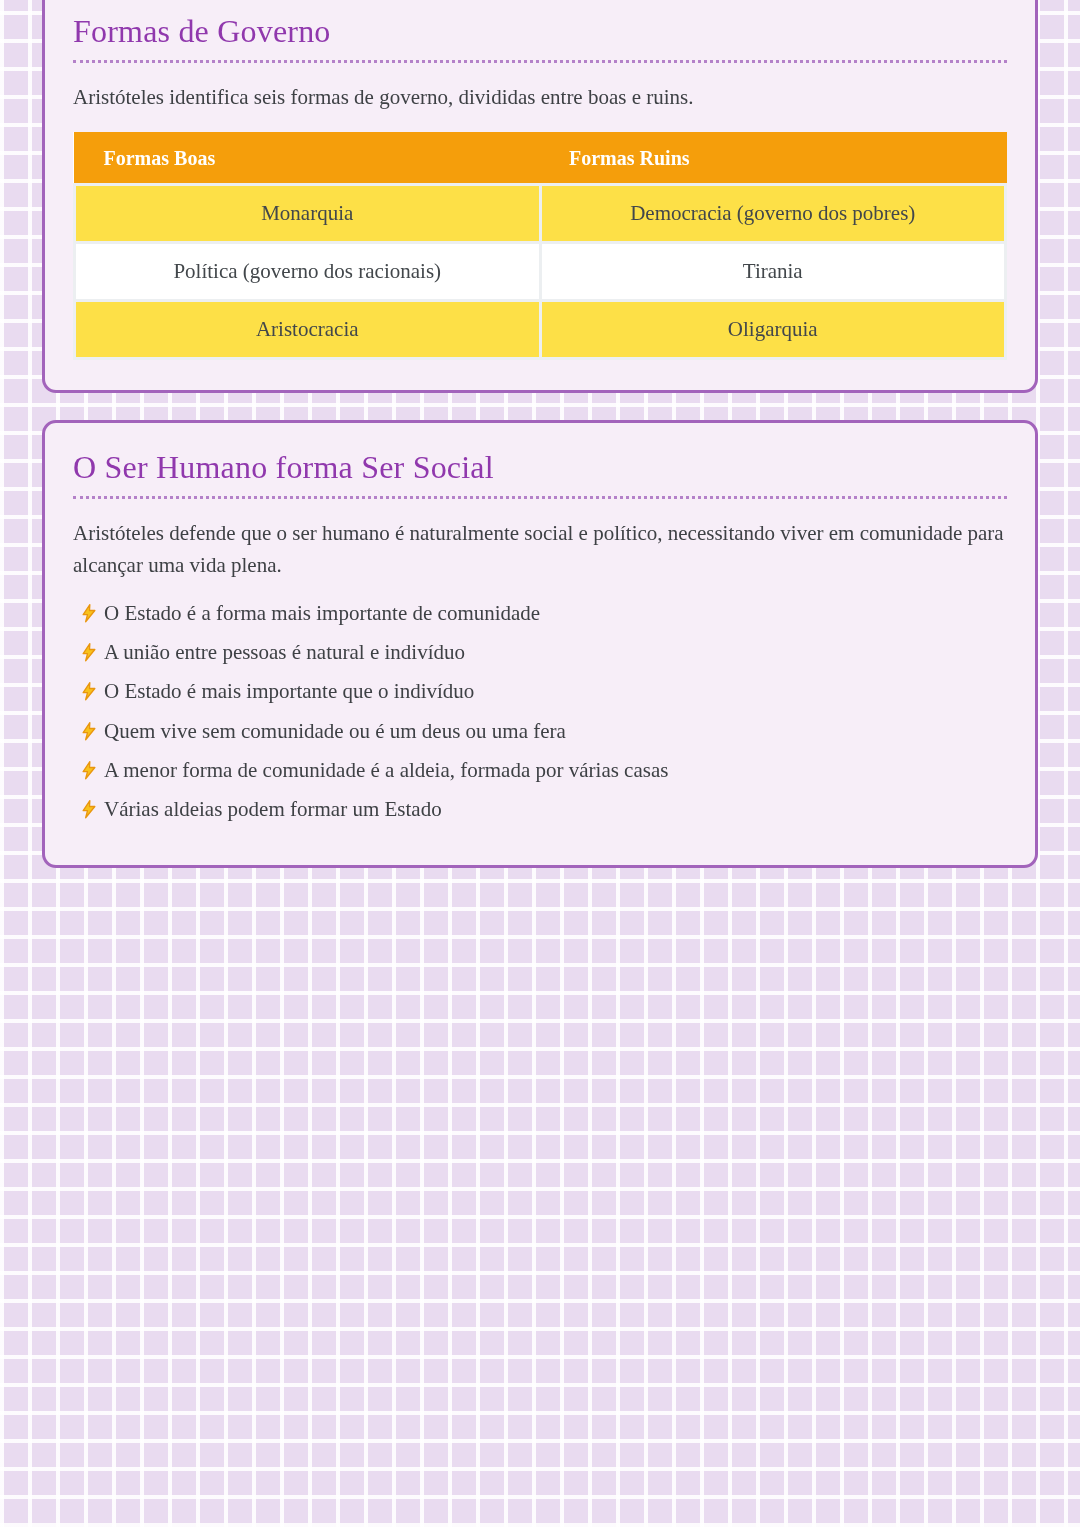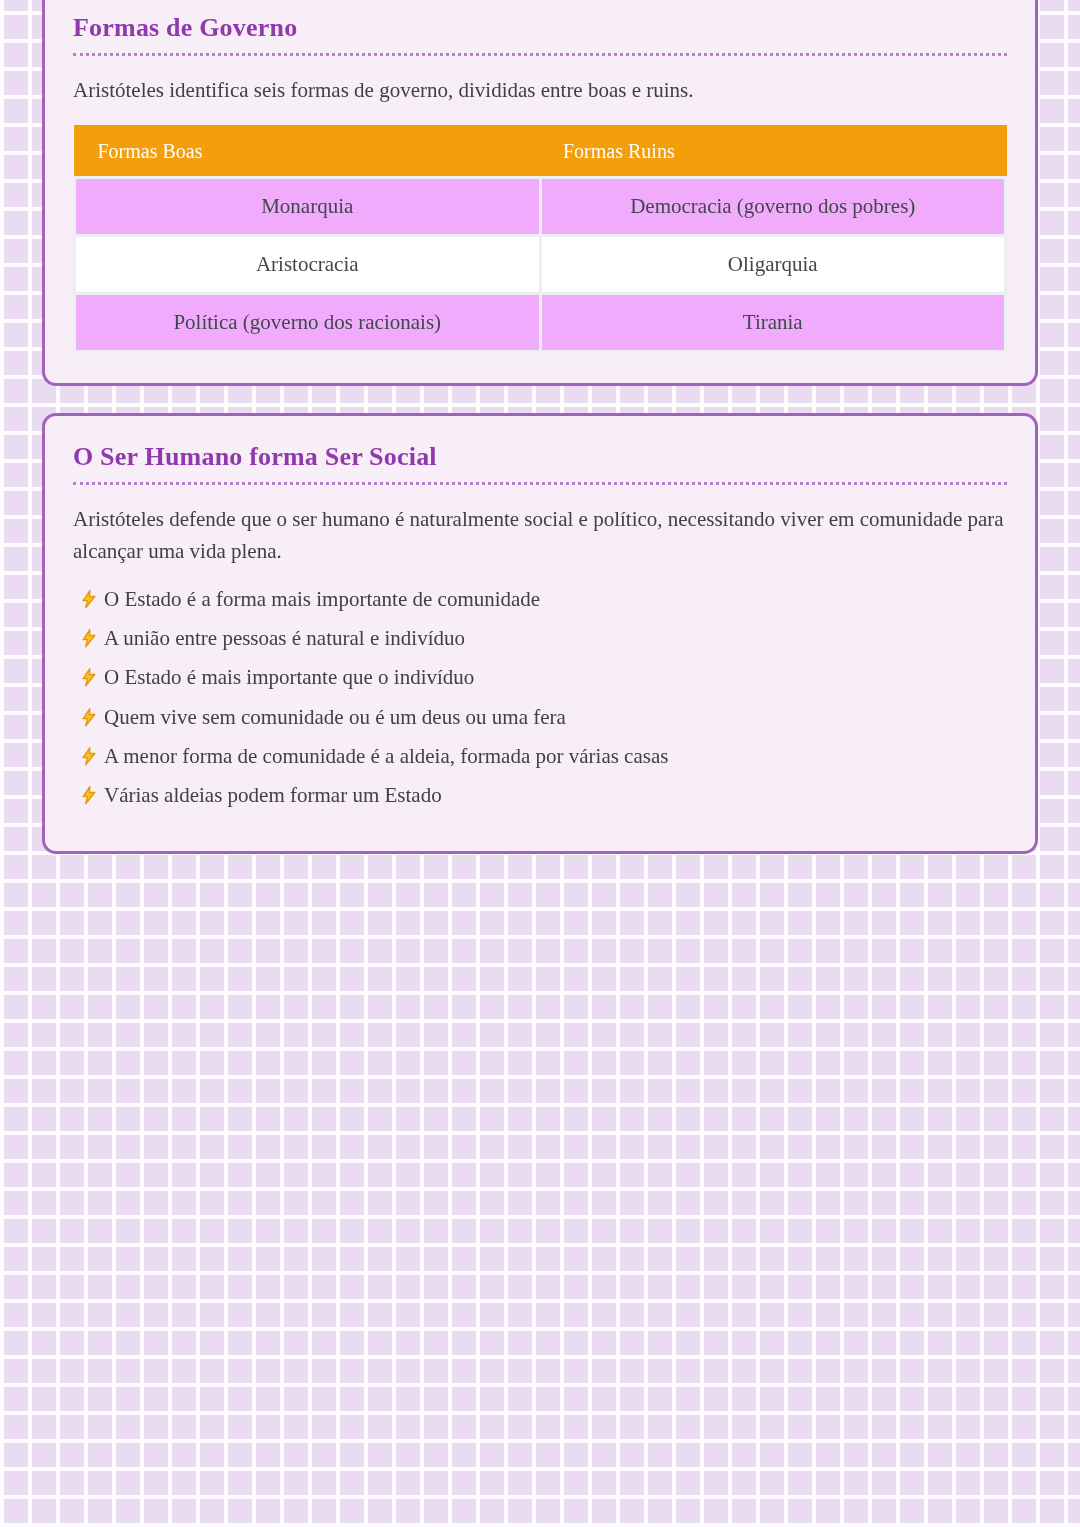--- a/index.html
+++ b/index.html
@@ -16,22 +16,22 @@
     margin:0 42px;
     background:#f7eef8;
     border:3px solid #a263bb;
     border-radius:14px;
     padding:26px 28px 30px 28px;
   }
   .card.clipped-top { margin-top:-16px; }
   .card.second { margin-top:27px; }
   .card-title {
     color:#9038ad;
-    font-size:26px;
-    font-weight:bold;
+    font-size:32px;
+    font-weight:normal;
     letter-spacing:.2px;
   }
   .dotted-rule {
     border-bottom:3px dotted #b481c9;
     margin:10px 0 18px 0;
   }
   .intro {
     font-size:21px;
     color:#3e4145;
     line-height:1.55;
@@ -41,32 +41,32 @@
     width:100%;
     border-collapse:collapse;
     border:2px solid #f39c12;
     background:#ffffff;
   }
   .gov-table th {
     background:#f59e0b;
     color:#ffffff;
     text-align:left;
     font-size:20px;
-    font-weight:normal;
-    padding:13px 22px;
+    font-weight:bold;
+    padding:13px 28px;
     border:2px solid #f59e0b;
     width:50%;
   }
   .gov-table td {
     text-align:center;
     font-size:21px;
     color:#42474b;
     padding:15px 12px;
     border:3px solid #eceff1;
-    background:#f0abfc;
+    background:#fde047;
   }
   .gov-table tr.body-row:nth-child(even) td { background:#ffffff; }
   .bullet-list { list-style:none; margin-top:4px; }
   .bullet-item {
     display:flex;
     align-items:flex-start;
     gap:5px;
     font-size:21px;
     color:#3e4145;
     line-height:1.3;
@@ -88,26 +88,26 @@
         <th>Formas Boas</th>
         <th>Formas Ruins</th>
       </tr>
     </thead>
     <tbody>
       <tr class="body-row">
         <td>Monarquia</td>
         <td>Democracia (governo dos pobres)</td>
       </tr>
       <tr class="body-row">
+        <td>Política (governo dos racionais)</td>
+        <td>Tirania</td>
+      </tr>
+      <tr class="body-row">
         <td>Aristocracia</td>
         <td>Oligarquia</td>
-      </tr>
-      <tr class="body-row">
-        <td>Política (governo dos racionais)</td>
-        <td>Tirania</td>
       </tr>
     </tbody>
   </table>
 </section>
 
 <section class="card second">
   <h2 class="card-title">O Ser Humano forma Ser Social</h2>
   <div class="dotted-rule"></div>
   <p class="intro">Aristóteles defende que o ser humano é naturalmente social e político, necessitando viver em comunidade para alcançar uma vida plena.</p>
 

